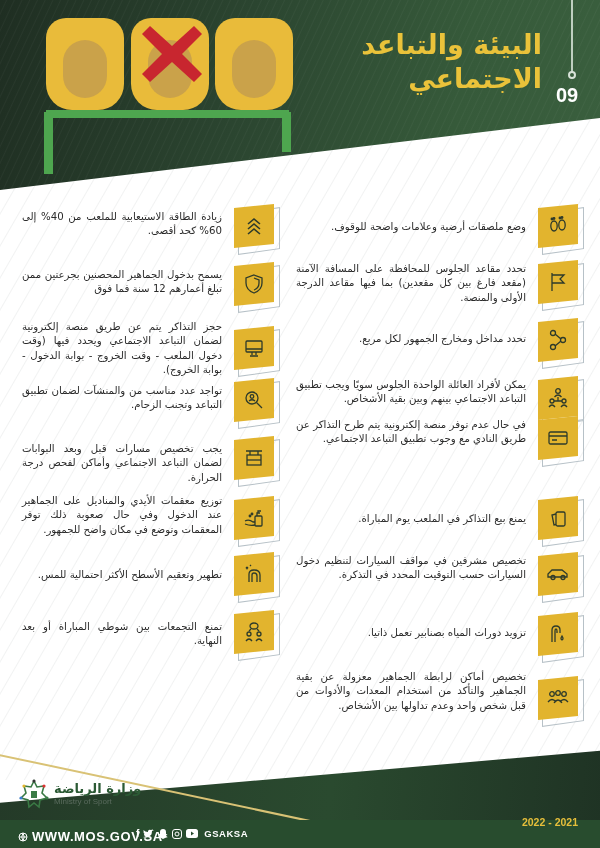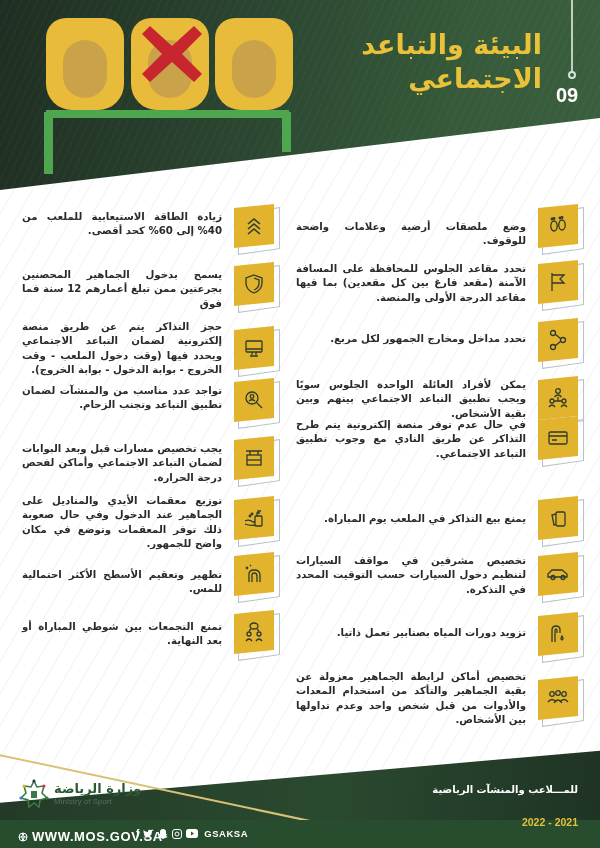--- a/index.html
+++ b/index.html
@@ -37,21 +37,21 @@
   .vdot { position: absolute; left: 568px; top: 71px; width: 8px; height: 8px; border: 2px solid #d8e2d8; border-radius: 50%; }
   .sec-num { position: absolute; left: 556px; top: 84px; font-family: "Liberation Sans", sans-serif; font-weight: bold; font-size: 20px; color: #ffffff; }
   .title { position: absolute; right: 58px; top: 28px; width: 250px; text-align: right; direction: rtl; font-family: "DejaVu Sans", sans-serif; font-weight: bold; font-size: 27px; line-height: 34px; color: #eac23a; }
 
   
   .item { position: absolute; display: flex; flex-direction: row-reverse; align-items: flex-start; }
   .item .icon-wrap { position: relative; width: 44px; height: 44px; flex: 0 0 44px; }
   .icon-outline { position: absolute; left: 4px; top: 4px; width: 42px; height: 42px; border: 1px solid #b7c1c7; transform: skewY(-8deg); }
   .icon-box { position: absolute; left: 0; top: 0; width: 40px; height: 40px; background: #e2b42e; transform: skewY(-6deg); display: flex; align-items: center; justify-content: center; }
   .icon-box svg { transform: skewY(6deg); }
-  .item .text { direction: rtl; text-align: justify; text-align-last: right; font-size: 10.2px; line-height: 14.4px; color: #2a2a2a; font-weight: bold; margin-right: 12px; margin-left: 42px; }
+  .item .text { direction: rtl; text-align: justify; text-align-last: right; font-size: 10.2px; line-height: 14.4px; color: #2a2a2a; font-weight: normal; margin-right: 12px; margin-left: 42px; }
 
   .col-right .text { width: 230px; }
   .col-left .text { width: 200px; }
 
   
   .footer-bg {
     position: absolute; left: 0; top: 740px; width: 600px; height: 108px;
     background: linear-gradient(95deg, #243a28 0%, #2a4a2f 55%, #1f3324 100%);
     clip-path: polygon(0 58%, 100% 10%, 100% 100%, 0 100%);
   }
@@ -376,17 +376,16 @@
         <circle cx="5" cy="5" r="2"></circle>
       </svg>
     <svg width="12" height="9" viewBox="0 0 12 9">
         <rect width="12" height="9" rx="2.5" fill="#fff"></rect>
         <path d="M5 2.5 L8 4.5 L5 6.5 Z" fill="#284c2e"></path>
       </svg>
     <span class="handle">GSAKSA</span>
   </div>
 
   <div class="protocol">
-    <div>للمـــلاعب والمنشآت الرياضية</div>
   </div>
   <div class="years">2022 - 2021</div>
 
 </div>
 
 </body></html>

